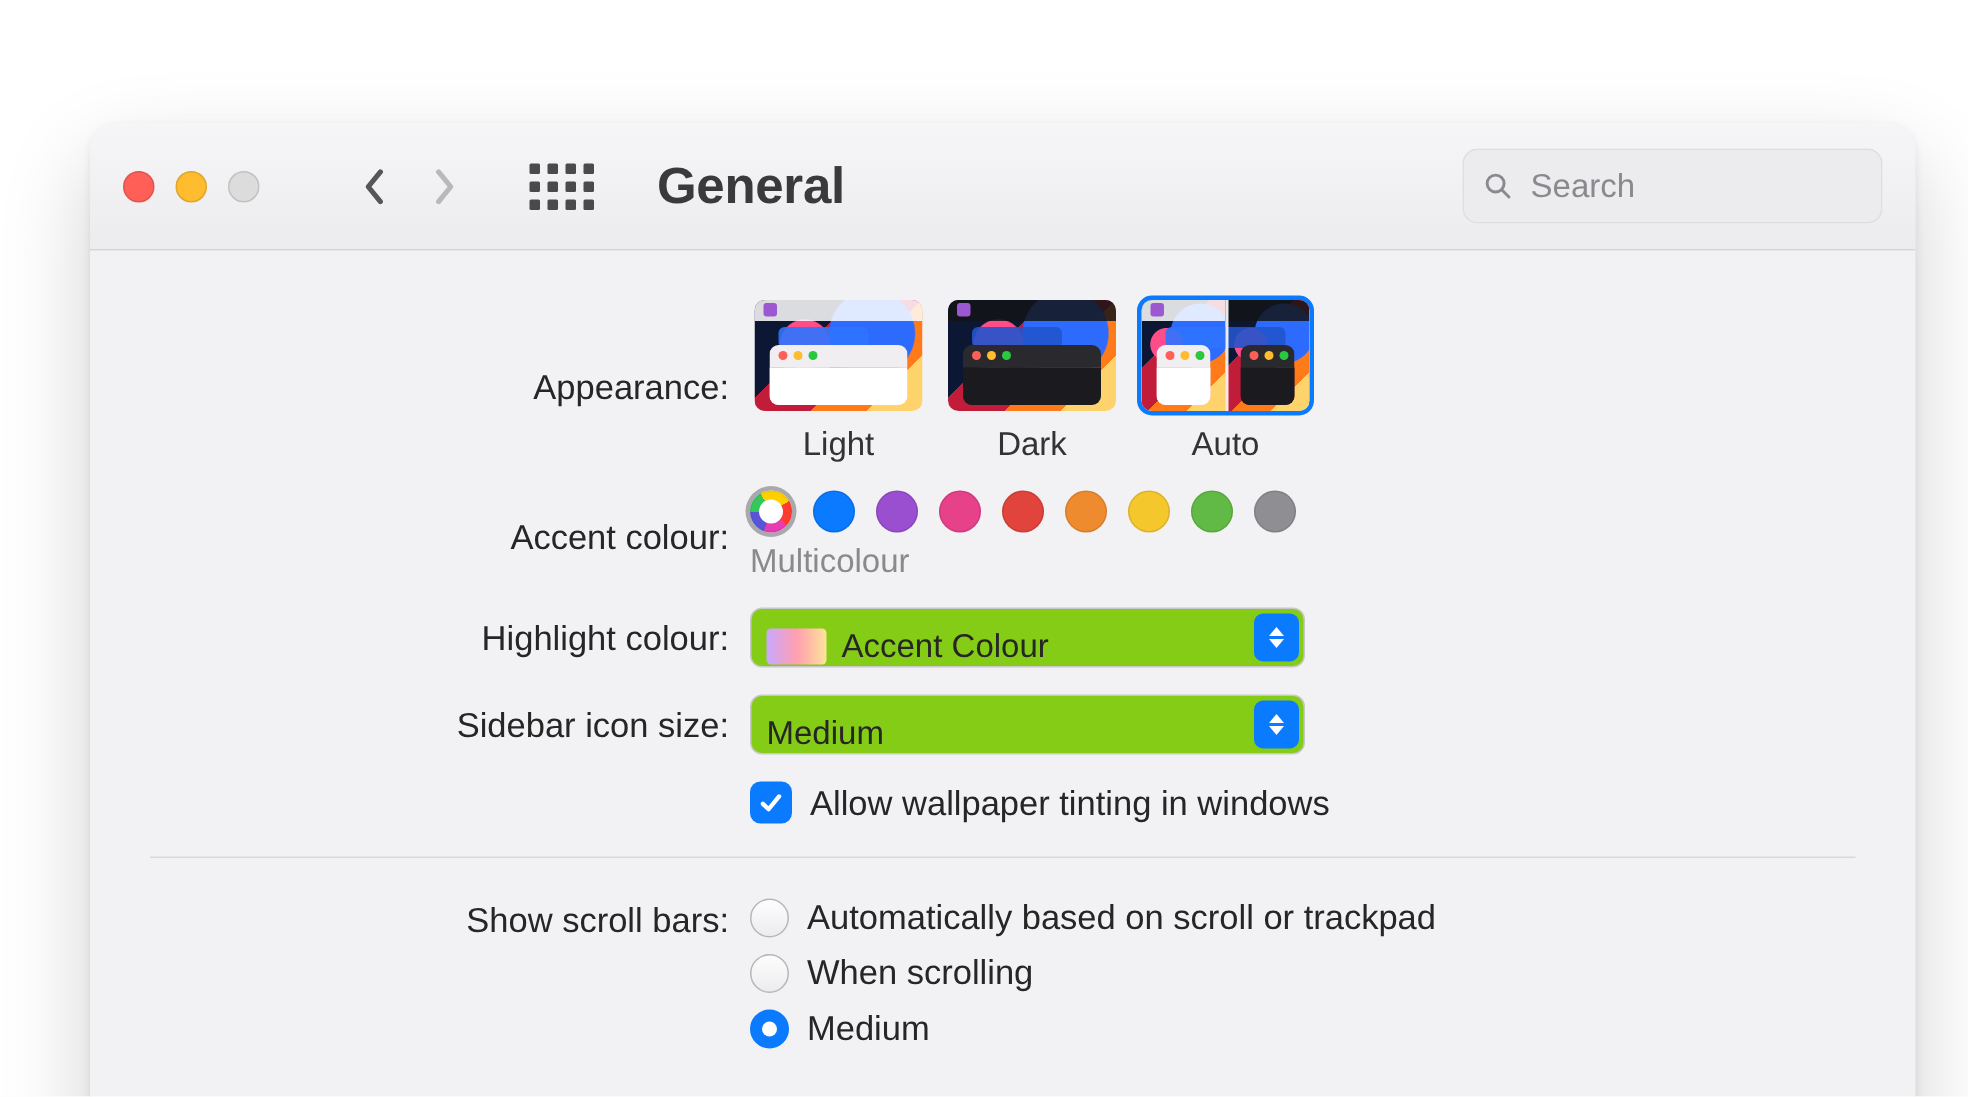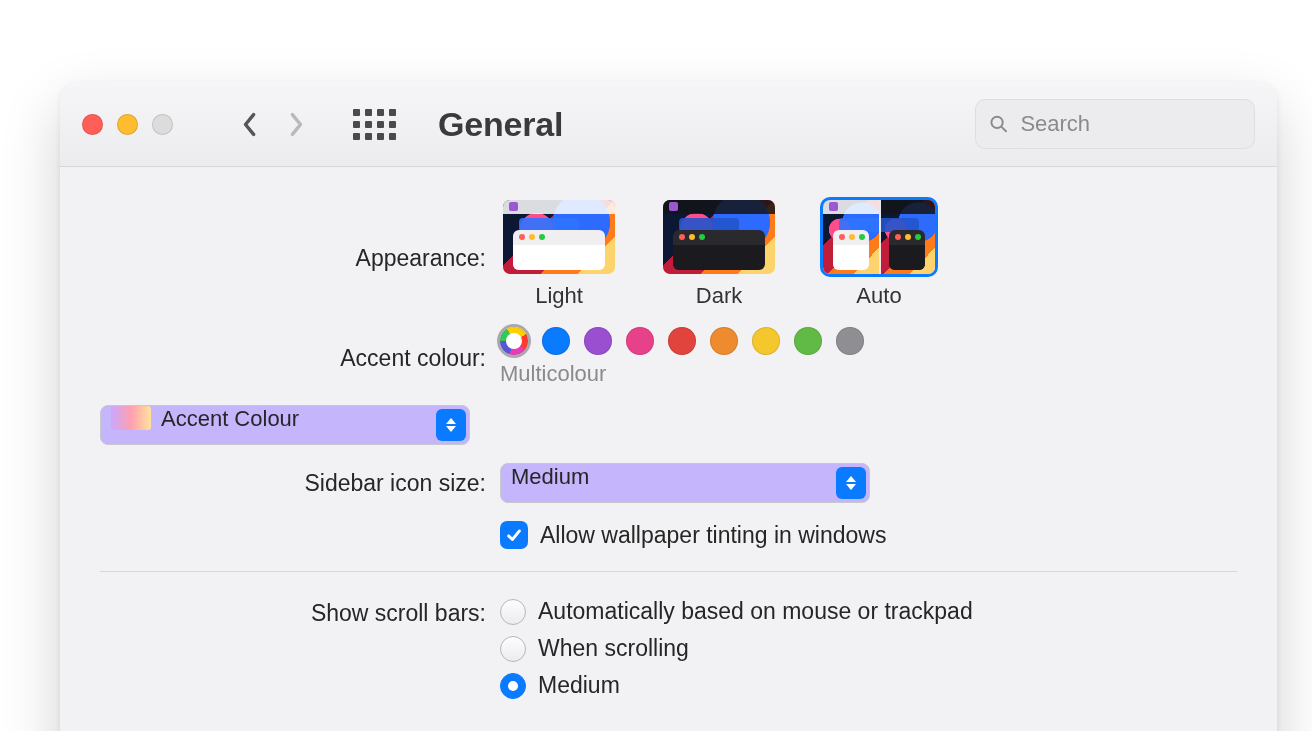--- a/index.html
+++ b/index.html
@@ -33,21 +33,21 @@
   .search input{ border:none; background:transparent; outline:none; font-size:22px; color:#c2410c; width:100%; }
   .search input::placeholder{ color:#8a8a8e; }
 
   .body { padding:30px 40px 0 40px; font-size:23px; }
   .row { display:flex; align-items:center; margin-bottom:18px; }
   .row.top { align-items:flex-start; }
   .lab { width:400px; text-align:right; padding-right:14px; color:#262626; font-size:23px; line-height:30px; }
   .val { flex:1; display:flex; align-items:center; }
 
   
-  .appearance-wrap { display:flex; gap:42px; }
+  .appearance-wrap { display:flex; gap:11px; }
   .app-opt { display:flex; flex-direction:column; align-items:center; gap:6px; }
   .thumb {
     width:118px; height:80px; border-radius:10px; position:relative; overflow:hidden;
     border:3px solid transparent;
   }
   .thumb.selected { border-color:#0a7aff; }
   .wp { position:absolute; inset:0;
         background: radial-gradient(circle at 30% 40%, #ff4d8a 0 18%, transparent 19%),
                     radial-gradient(circle at 70% 30%, #2d6bff 0 30%, transparent 31%),
                     linear-gradient(135deg,#0b1733 0 35%, #c21c3b 35% 60%, #ff7a18 60% 80%, #ffd36b 80% 100%);
@@ -76,21 +76,21 @@
   
   .swatches { display:flex; gap:14px; align-items:center; }
   .sw { width:28px; height:28px; border-radius:50%; box-shadow: inset 0 0 0 1px rgba(0,0,0,0.1); }
   .sw.multi { position:relative; box-shadow: 0 0 0 3px #a9a9ad, inset 0 0 0 1px rgba(0,0,0,0.05);
     background: conic-gradient(#ffcf00 0 60deg,#ff3b30 60deg 130deg,#e73cb4 130deg 200deg,#5856d6 200deg 270deg,#34c759 270deg 330deg,#ffcf00 330deg 360deg);
   }
   .sw.multi::after{ content:""; position:absolute; inset:6px; background:#fff; border-radius:50%;}
   .accent-note { font-size:22px; color:#8a8a8e; margin-top:6px; }
 
   
-  .popup { width:370px; height:40px; background:#c4b5fd; border:1px solid #c7c7cc; border-radius:8px; display:flex; padding:0 0 0 10px; position:relative; font-size:22px;}
+  .popup { width:370px; height:40px; background:#84cc16; border:1px solid #c7c7cc; border-radius:8px; display:flex; align-items:center; padding:12px 0 0 10px; position:relative; font-size:22px;}
   .popup .grad { width:40px; height:24px; border-radius:3px; margin-right:10px;
     background:linear-gradient(90deg,#c9a8ff,#ff9fb0,#ffe39a);}
   .popup .stepper{ position:absolute; right:3px; top:3px; bottom:3px; width:30px; background:#0a7aff; border-radius:6px; display:flex; flex-direction:column; align-items:center; justify-content:center; gap:2px;}
   .popup .stepper span{ width:0; height:0; border-left:5px solid transparent; border-right:5px solid transparent;}
   .popup .stepper .up{ border-bottom:6px solid #fff;} .popup .stepper .dn{ border-top:6px solid #fff;}
 
   .chk-row { display:flex; align-items:center; gap:12px; font-size:23px;text-align:center;}
   .chk { width:28px; height:28px; border-radius:7px; background:#0a7aff; display:flex; align-items:center; justify-content:center;}
   .chk svg{ width:18px; height:18px; }
   .chk svg path{ stroke:#fff; stroke-width:3.2; fill:none; stroke-linecap:round; stroke-linejoin:round;}
@@ -253,20 +253,21 @@
               <div class="sw" style="background: rgb(239, 139, 47);"></div>
               <div class="sw" style="background: rgb(244, 199, 44);"></div>
               <div class="sw" style="background: rgb(98, 186, 70);"></div>
               <div class="sw" style="background: rgb(142, 142, 147);"></div>
             </div>
           <div class="accent-note">Multicolour</div>
         </div>
       </div>
 
       <div class="row" style="margin-top:14px;">
+        <div class="lab">Highlight colour:</div>
         <div class="val">
           <div class="popup">
             <div class="grad"></div>
             <span>Accent Colour</span>
             <div class="stepper">
                 <span class="up"></span>
                 <span class="dn"></span>
               </div>
           </div>
         </div>
@@ -300,21 +301,21 @@
       </div>
 
       <div class="sep"></div>
 
       <div class="row top">
         <div class="lab">Show scroll bars:</div>
         <div class="val">
           <div class="radio-col" id="radio-host">
               <div class="radio-row">
                 <div class="radio"></div>
-                <span>Automatically based on mouse or trackpad</span>
+                <span>Automatically based on scroll or trackpad</span>
               </div>
               <div class="radio-row">
                 <div class="radio"></div>
                 <span>When scrolling</span>
               </div>
               <div class="radio-row">
                 <div class="radio on"></div>
                 <span>Medium</span>
               </div>
             </div>

